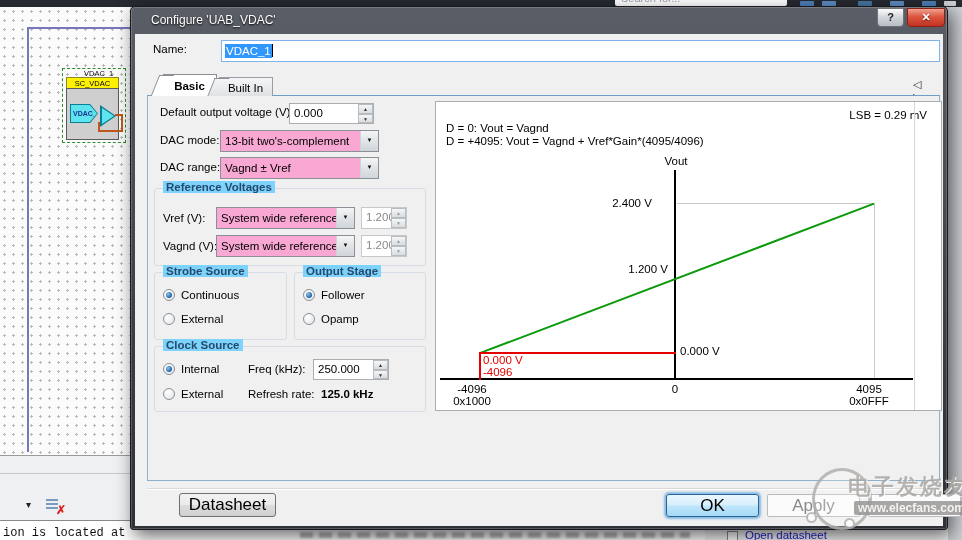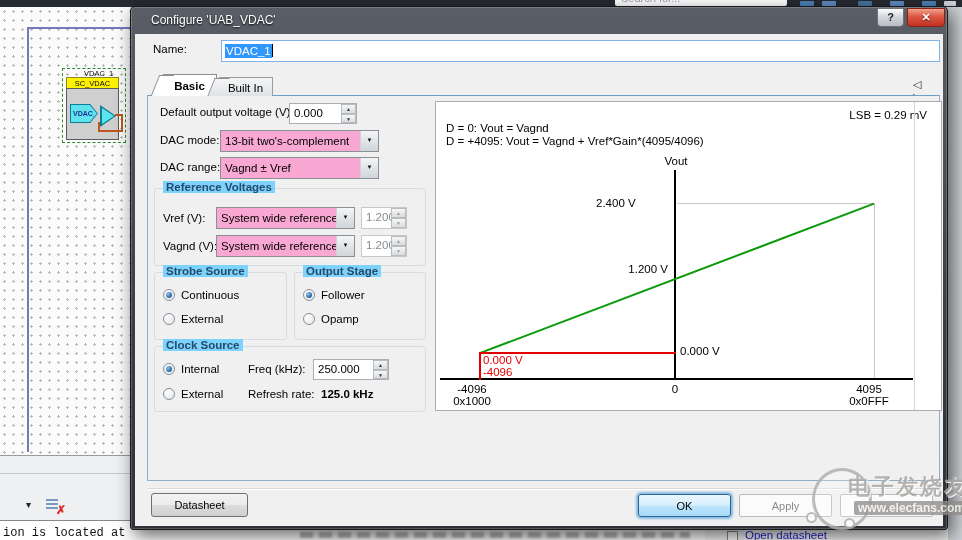--- a/index.html
+++ b/index.html
@@ -118,21 +118,21 @@
   
   .chartpanel{position:absolute;left:287px;top:5px;width:507px;height:310px;background:#fff;
               border:1px solid #adadad;box-sizing:border-box;}
   .cline{position:absolute;}
   .ctext{position:absolute;white-space:nowrap;}
   .red{color:#e50000;}
 
   
   .btn{position:absolute;height:24px;border:1px solid #707070;border-radius:3px;box-sizing:border-box;
        background:linear-gradient(#f2f2f2,#ebebeb 48%,#dddddd 52%,#cfcfcf);
-       text-align:center;line-height:22px;font-size:11px;cursor:default;}
+       text-align:center;line-height:22px;font-size:17px;cursor:default;margin-left:28px;}
   .btn-ok{border:1px solid #2a6496;background:linear-gradient(#eaf6fd,#d7effc 48%,#bde6fd 52%,#a6d9f4);
           box-shadow:0 0 2px 2px rgba(80,160,220,.65);}
   .btn-disabled{background:#fbfbfb;border-color:#b8bcbe;color:#8a8a8a;border-radius:2px;}
   .sep{position:absolute;left:12px;top:454px;width:793px;height:1px;background:#d9d9d9;border-bottom:1px solid #fff;}
 
   
   .watermark{left:818px;top:468px;width:144px;height:64px;z-index:9;opacity:.85;}
   .wm-circle{position:absolute;left:-6px;top:0;width:54px;height:56px;border:3px solid #b3b1af;
              border-radius:50%;background:rgba(255,255,255,.25);}
   .wm-dot{position:absolute;width:7px;height:7px;border:2px solid #b3b1af;border-radius:50%;background:#fff;}
@@ -219,21 +219,21 @@
       </div>
       <div class="tab tab-inactive">
         <span class="slant"></span>
         <span>Built In</span>
       </div>
       <div class="tabarrows">◁ ▷</div>
 
       <div class="tabpage">
 
         <div class="lbl" style="left:12px;top:10px;">Default output voltage (V):</div>
-        <div class="spin" style="left:141px;top:7px;width:68px;height:21px;">
+        <div class="spin" style="left:141px;top:7px;width:85px;height:21px;">
           <div class="val">0.000</div>
           <div class="btns">
             <div class="b" style="top:0;"><span>▲</span></div>
             <div class="b" style="bottom:0;"><span>▼</span></div>
           </div>
         </div>
 
         <div class="lbl" style="left:12px;top:38px;">DAC mode:</div>
         <div class="combo" style="left:72px;top:34px;width:159px;height:22px;">
           <div class="val">13-bit two's-complement</div>
@@ -319,21 +319,21 @@
           <div class="cline" style="left:241px;top:101px;width:197px;height:1px;background:#c8c8c8;"></div>
           <div class="cline" style="left:438px;top:101px;width:1px;height:176px;background:#c8c8c8;"></div>
 
           <div class="cline" style="left:238px;top:68px;width:2px;height:210px;background:#000;"></div>
           <div class="cline" style="left:4px;top:276px;width:473px;height:2px;background:#000;"></div>
 
           <div class="cline" style="left:44px;top:250px;width:421px;height:2px;background:#0a9a0a;transform:rotate(-20.77deg);transform-origin:0 0;"></div>
           <div class="cline" style="left:43px;top:250px;width:197px;height:2px;background:#e50000;"></div>
           <div class="cline" style="left:43px;top:250px;width:2px;height:28px;background:#e50000;"></div>
 
-          <div class="ctext" style="left:160px;top:95px;width:72px;text-align:left;">2.400 V</div>
+          <div class="ctext" style="left:160px;top:95px;width:72px;text-align:center;">2.400 V</div>
           <div class="ctext" style="left:160px;top:161px;width:72px;text-align:right;">1.200 V</div>
           <div class="ctext" style="left:244px;top:243px;">0.000 V</div>
           <div class="ctext red" style="left:47px;top:252px;">0.000 V</div>
           <div class="ctext red" style="left:47px;top:264px;">-4096</div>
 
           <div class="ctext" style="left:10px;top:281px;width:52px;text-align:center;">-4096</div>
           <div class="ctext" style="left:7px;top:293px;width:58px;text-align:center;">0x1000</div>
           <div class="ctext" style="left:214px;top:281px;width:50px;text-align:center;">0</div>
           <div class="ctext" style="left:407px;top:281px;width:52px;text-align:center;">4095</div>
           <div class="ctext" style="left:404px;top:293px;width:58px;text-align:center;">0x0FFF</div>

